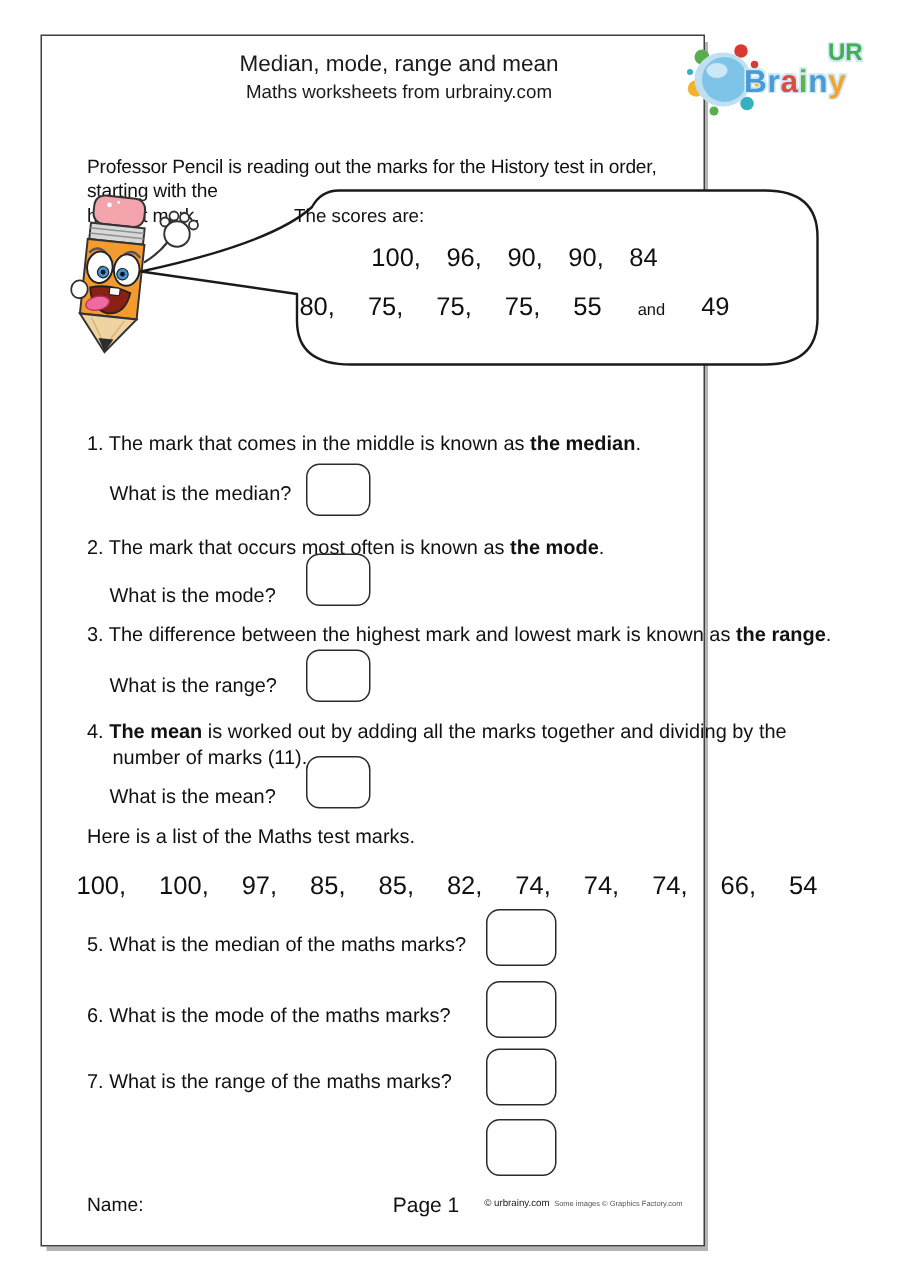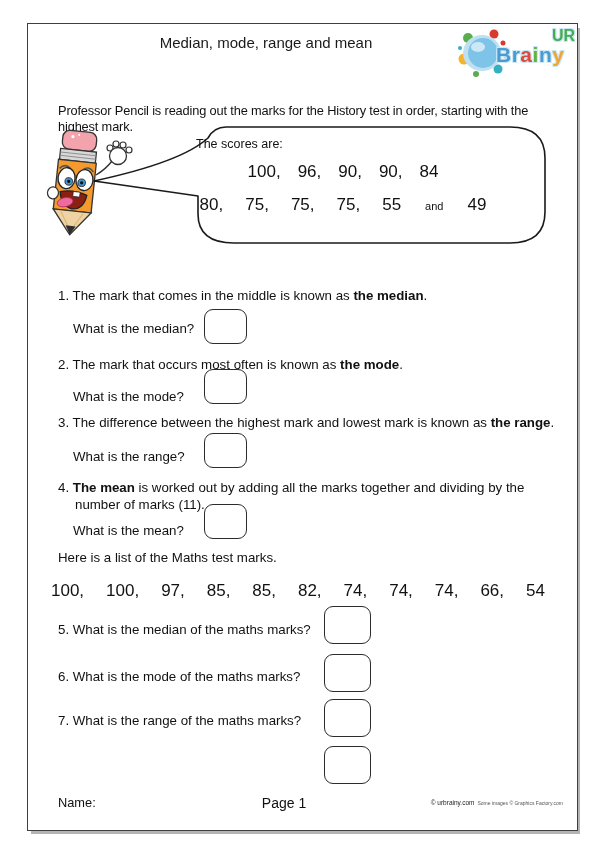--- a/index.html
+++ b/index.html
@@ -1,17 +1,17 @@
 <!DOCTYPE html>
 <html><head>
 <meta charset="utf-8">
 <style>
   html,body{margin:0;padding:0;background:#ffffff;}
   body{width:606px;height:857px;position:relative;font-family:"Liberation Sans",sans-serif;color:#111;}
-  .sheet{position:absolute;left:27px;top:23px;width:551px;height:808px;background:#fff;
+  .sheet{position:absolute;left:27px;top:23px;width:443px;height:808px;background:#fff;
          border:1.3px solid #3f3f3f;box-shadow:3px 4px 0 -1px #b4b4b4;box-sizing:border-box;}
   
   .header-text{position:absolute;left:0;top:10px;width:476px;text-align:center;}
   .title{font-size:15px;color:#1a1a1a;}
   .subtitle{font-size:12.5px;margin-top:3px;color:#1a1a1a;}
   .logo{position:absolute;left:428px;top:2px;width:122px;height:56px;}
   .logo-blob{position:absolute;left:0;top:0;}
   .logo-ur{position:absolute;left:52px;top:1px;font-size:16px;font-weight:bold;color:#44ad52;
      text-shadow:-1px -1px 0 #cde8f4,1px -1px 0 #cde8f4,-1px 1px 0 #cde8f4,1px 1px 0 #cde8f4;margin-left:44px;}
   .logo-brainy{position:absolute;left:40px;top:17px;font-size:21px;font-weight:bold;letter-spacing:.5px;
@@ -48,20 +48,21 @@
   .f-small{position:absolute;right:14px;top:775px;font-size:6.5px;color:#222;white-space:nowrap;}
   .f-credit{font-size:5px;color:#555;margin-left:3px;}
 </style>
 </head>
 <body>
 
 <div class="sheet">
 
   <div class="header-text">
     <div class="title">Median, mode, range and mean</div>
+    <div class="subtitle">Maths worksheets from urbrainy.com</div>
   </div>
 
   <div class="logo">
     <svg class="logo-blob" width="60" height="56" viewBox="0 0 60 56">
       <circle cx="38" cy="8" r="4.5" fill="#d93a2f"></circle>
       <circle cx="12" cy="12" r="5" fill="#5aad4e"></circle>
       <circle cx="8" cy="33" r="5.5" fill="#f2b32e"></circle>
       <circle cx="42" cy="43" r="4.5" fill="#35b0c0"></circle>
       <circle cx="47" cy="17" r="2.5" fill="#d93a2f"></circle>
       <circle cx="20" cy="48" r="3" fill="#5aad4e"></circle>

